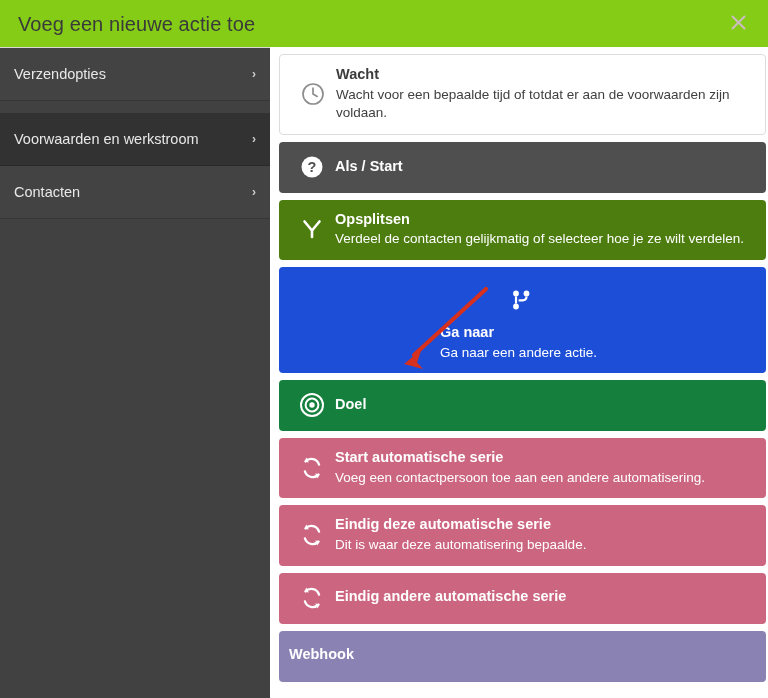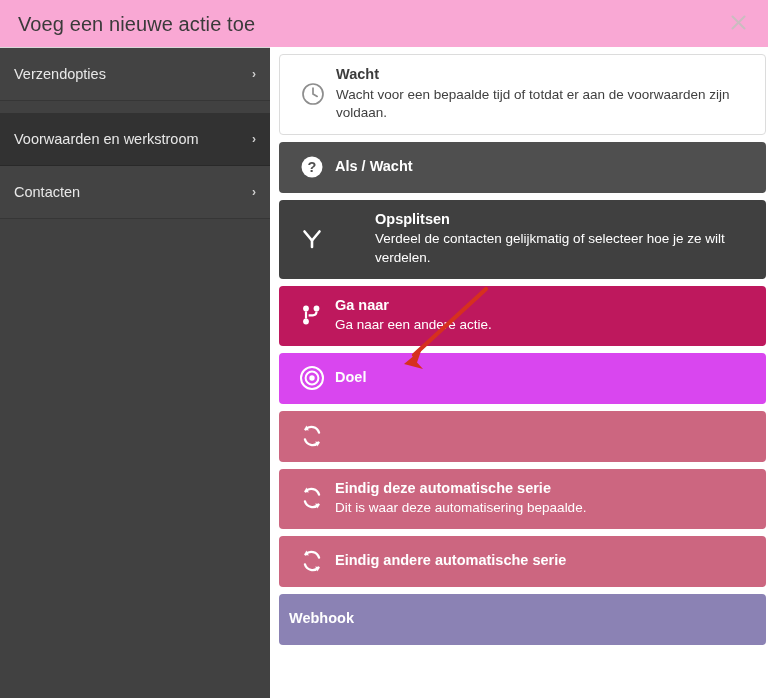--- a/index.html
+++ b/index.html
@@ -16,21 +16,21 @@
     height: 698px;
     background: #ffffff;
   }
   
   .modal-header {
     position: relative;
     height: 47px;
     display: flex;
     align-items: center;
     padding: 0 16px 0 18px;
-    background: #f9a8d4;
+    background: #84cc16;
     text-align: center;
   }
   .modal-title {
     font-size: 20px;
     color: #3a3a3a;
     font-weight: 400;
     letter-spacing: 0.1px;
     line-height: 1;
   }
   .close-btn {
@@ -121,23 +121,23 @@
 
   
   .card.v-white {
     background: #ffffff;
     border: 1px solid #dcdcdc;
   }
   .card.v-white .card-title { color: #3c3c3c; }
   .card.v-white .card-desc  { color: #404040; }
 
   .card.v-dark  { background: #4f4f4f; }
-  .card.v-blue  { background: #404040; gap: 40px; }
-  .card.v-orange{ background: #be185d; }
-  .card.v-tan   { background: #d946ef; }
+  .card.v-blue  { background: #4d7c0f; }
+  .card.v-orange{ background: #1d4ed8; flex-direction: column; }
+  .card.v-tan   { background: #15803d; }
   .card.v-pink  { background: #cc6680; }
   .card.v-purple{ background: #8b82b4; }
 
   .card.v-dark .card-title, .card.v-dark .card-desc,
   .card.v-blue .card-title, .card.v-blue .card-desc,
   .card.v-orange .card-title, .card.v-orange .card-desc,
   .card.v-tan .card-title, .card.v-tan .card-desc,
   .card.v-pink .card-title, .card.v-pink .card-desc,
   .card.v-purple .card-title, .card.v-purple .card-desc {
     color: #ffffff;
@@ -200,21 +200,21 @@
       </div>
 
       <div class="card v-dark">
         <div class="card-icon">
           <svg width="26" height="26" viewBox="0 0 26 26">
             <circle cx="13" cy="13" r="10.5" fill="#ffffff"></circle>
             <text x="13" y="18.2" text-anchor="middle" font-family="Liberation Sans, sans-serif" font-size="14.5" font-weight="bold" fill="#4f4f4f">?</text>
           </svg>
         </div>
         <div class="card-text">
-          <div class="card-title">Als / Wacht</div>
+          <div class="card-title">Als / Start</div>
         </div>
       </div>
 
       <div class="card v-blue">
         <div class="card-icon">
           <svg width="26" height="26" viewBox="0 0 26 26">
             <path d="M5.5 5.5 L13 14.5 L20.5 5.5" fill="none" stroke="#ffffff" stroke-width="2.6" stroke-linecap="round" stroke-linejoin="round"></path>
             <path d="M13 14.5 L13 21" fill="none" stroke="#ffffff" stroke-width="2.6" stroke-linecap="round"></path>
           </svg>
         </div>
@@ -255,20 +255,24 @@
 
       <div class="card v-pink">
         <div class="card-icon">
           <svg width="26" height="26" viewBox="0 0 26 26">
             <path d="M20 9.5 A8 8 0 0 0 6.6 6.4" fill="none" stroke="#ffffff" stroke-width="2.4" stroke-linecap="round"></path>
             <path d="M6 16.5 A8 8 0 0 0 19.4 19.6" fill="none" stroke="#ffffff" stroke-width="2.4" stroke-linecap="round"></path>
             <path d="M7.4 2.6 L5.3 6.8 L9.8 7.4 Z" fill="#ffffff"></path>
             <path d="M18.6 23.4 L20.7 19.2 L16.2 18.6 Z" fill="#ffffff"></path>
           </svg>
         </div>
+        <div class="card-text">
+          <div class="card-title">Start automatische serie</div>
+          <div class="card-desc">Voeg een contactpersoon toe aan een andere automatisering.</div>
+        </div>
       </div>
 
       <div class="card v-pink">
         <div class="card-icon">
           <svg width="26" height="26" viewBox="0 0 26 26">
             <path d="M20 9.5 A8 8 0 0 0 6.6 6.4" fill="none" stroke="#ffffff" stroke-width="2.4" stroke-linecap="round"></path>
             <path d="M6 16.5 A8 8 0 0 0 19.4 19.6" fill="none" stroke="#ffffff" stroke-width="2.4" stroke-linecap="round"></path>
             <path d="M7.4 2.6 L5.3 6.8 L9.8 7.4 Z" fill="#ffffff"></path>
             <path d="M18.6 23.4 L20.7 19.2 L16.2 18.6 Z" fill="#ffffff"></path>
           </svg>

